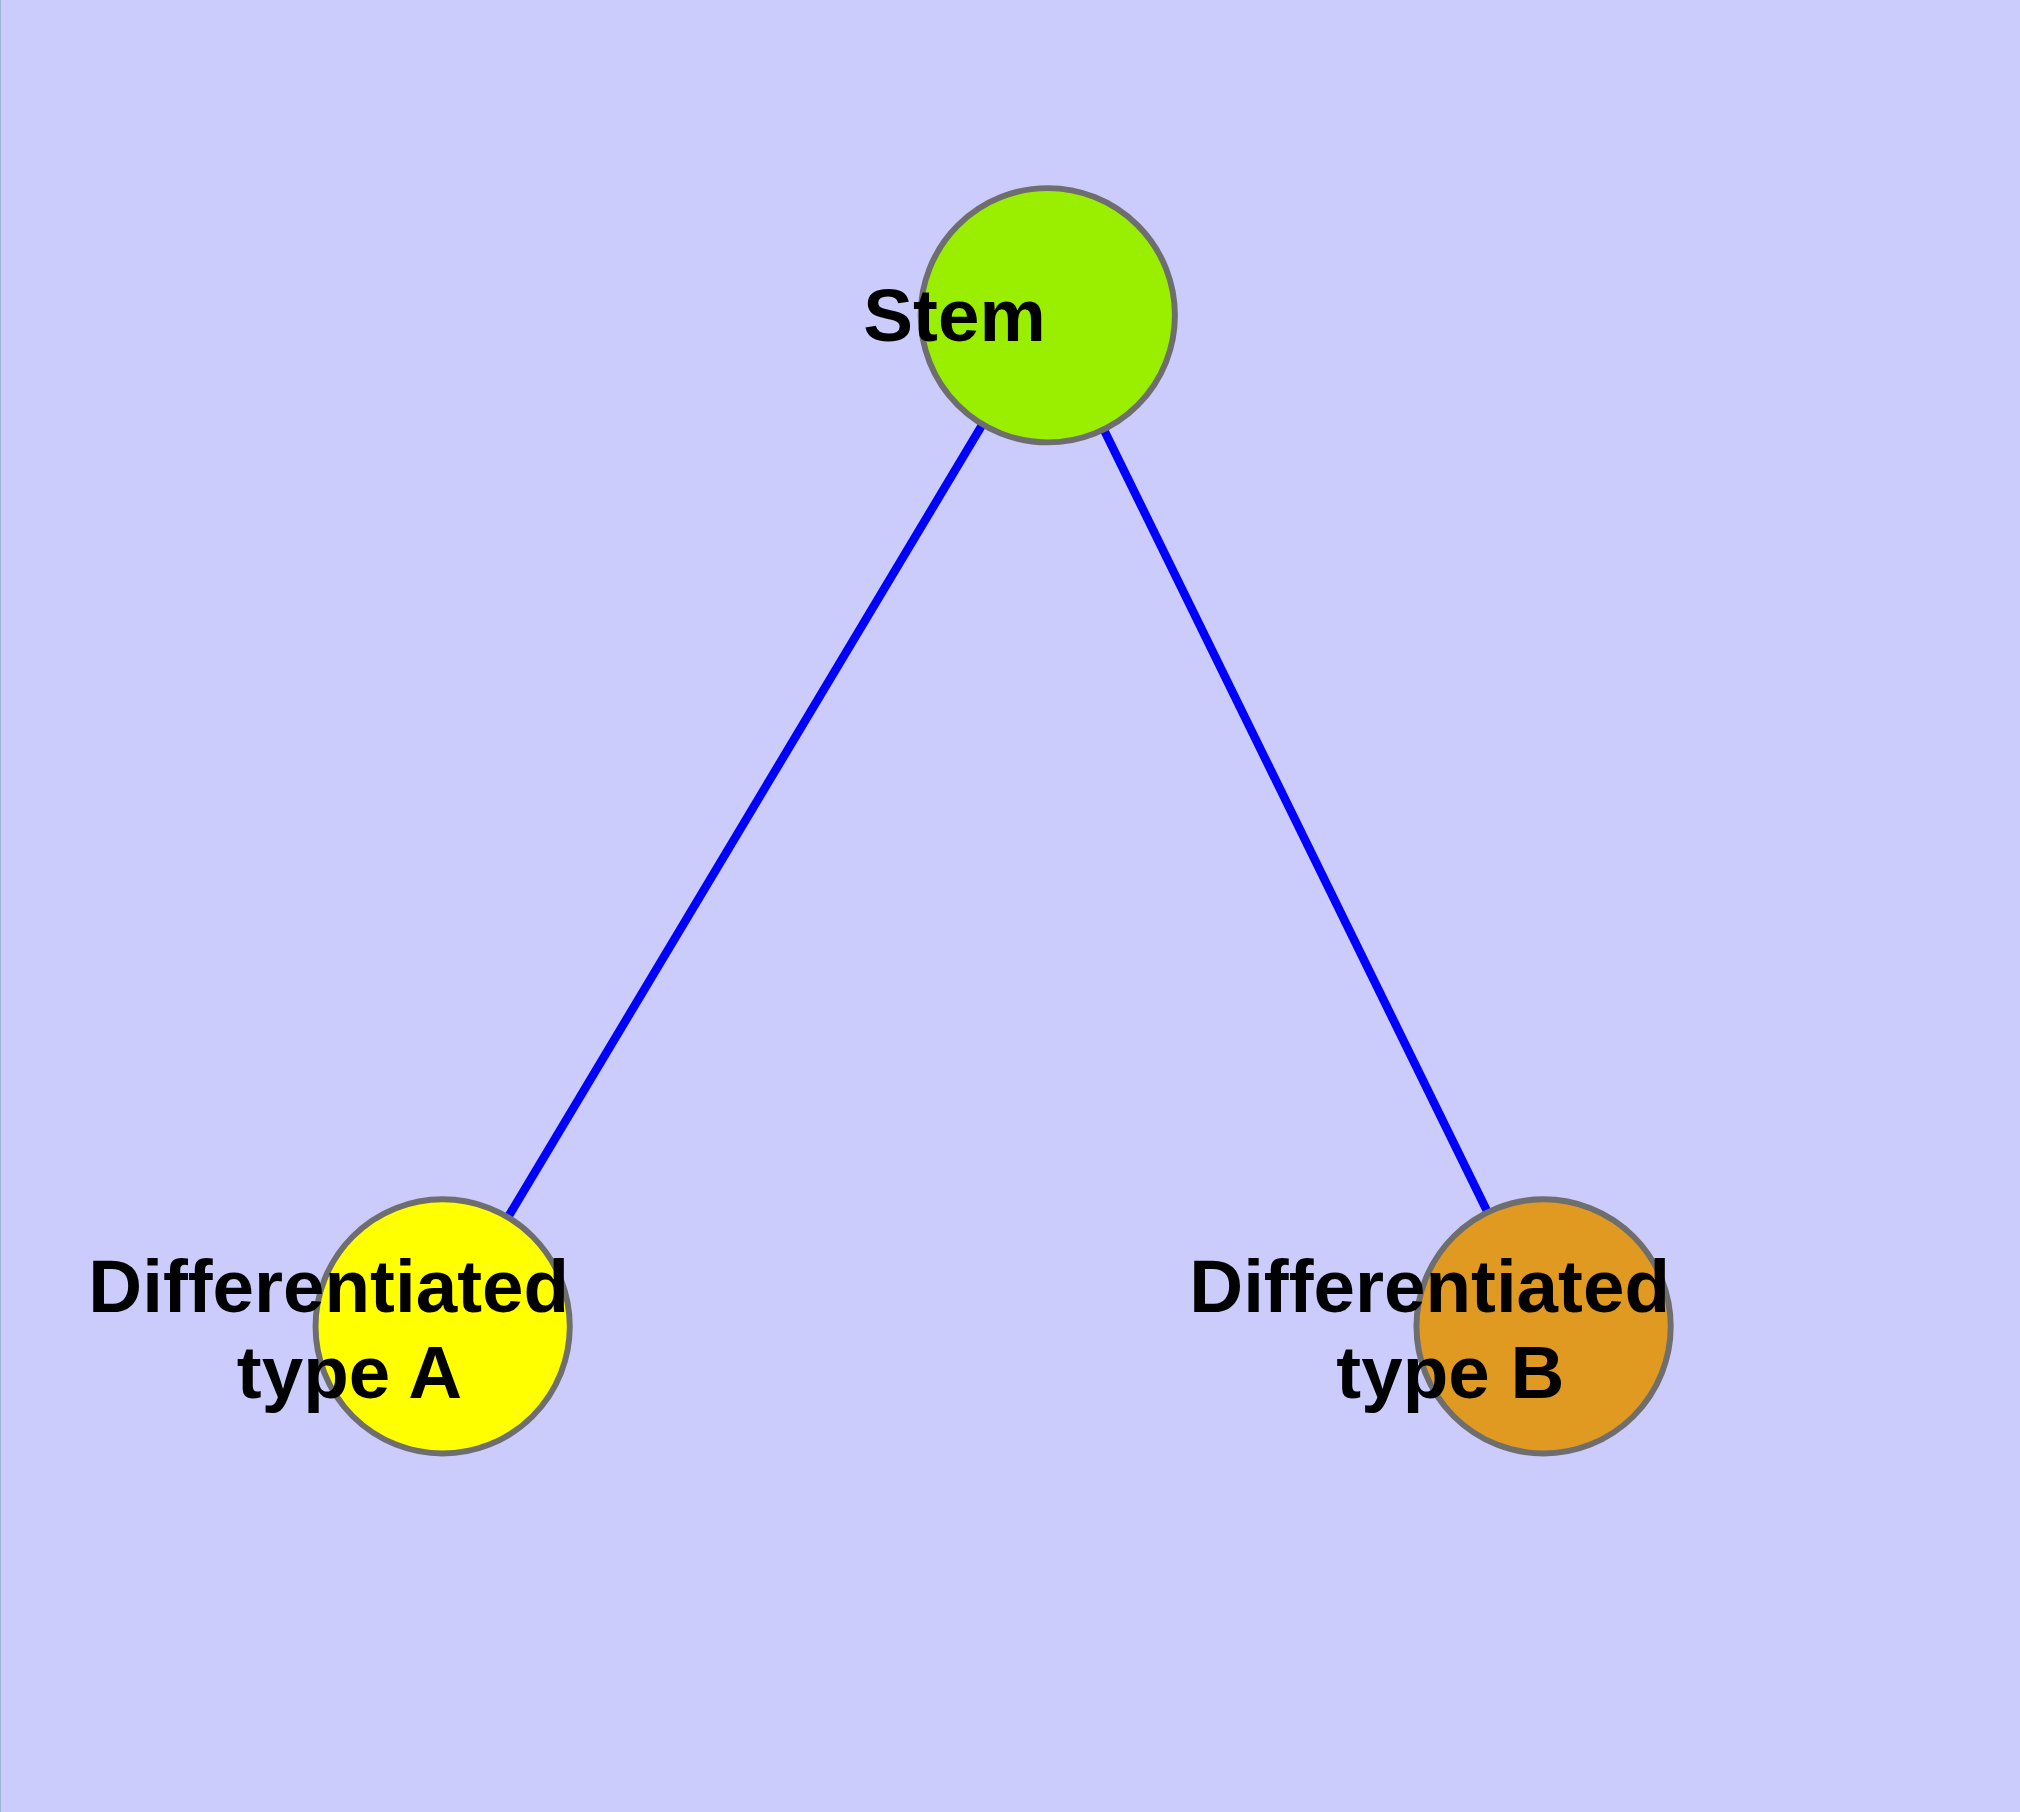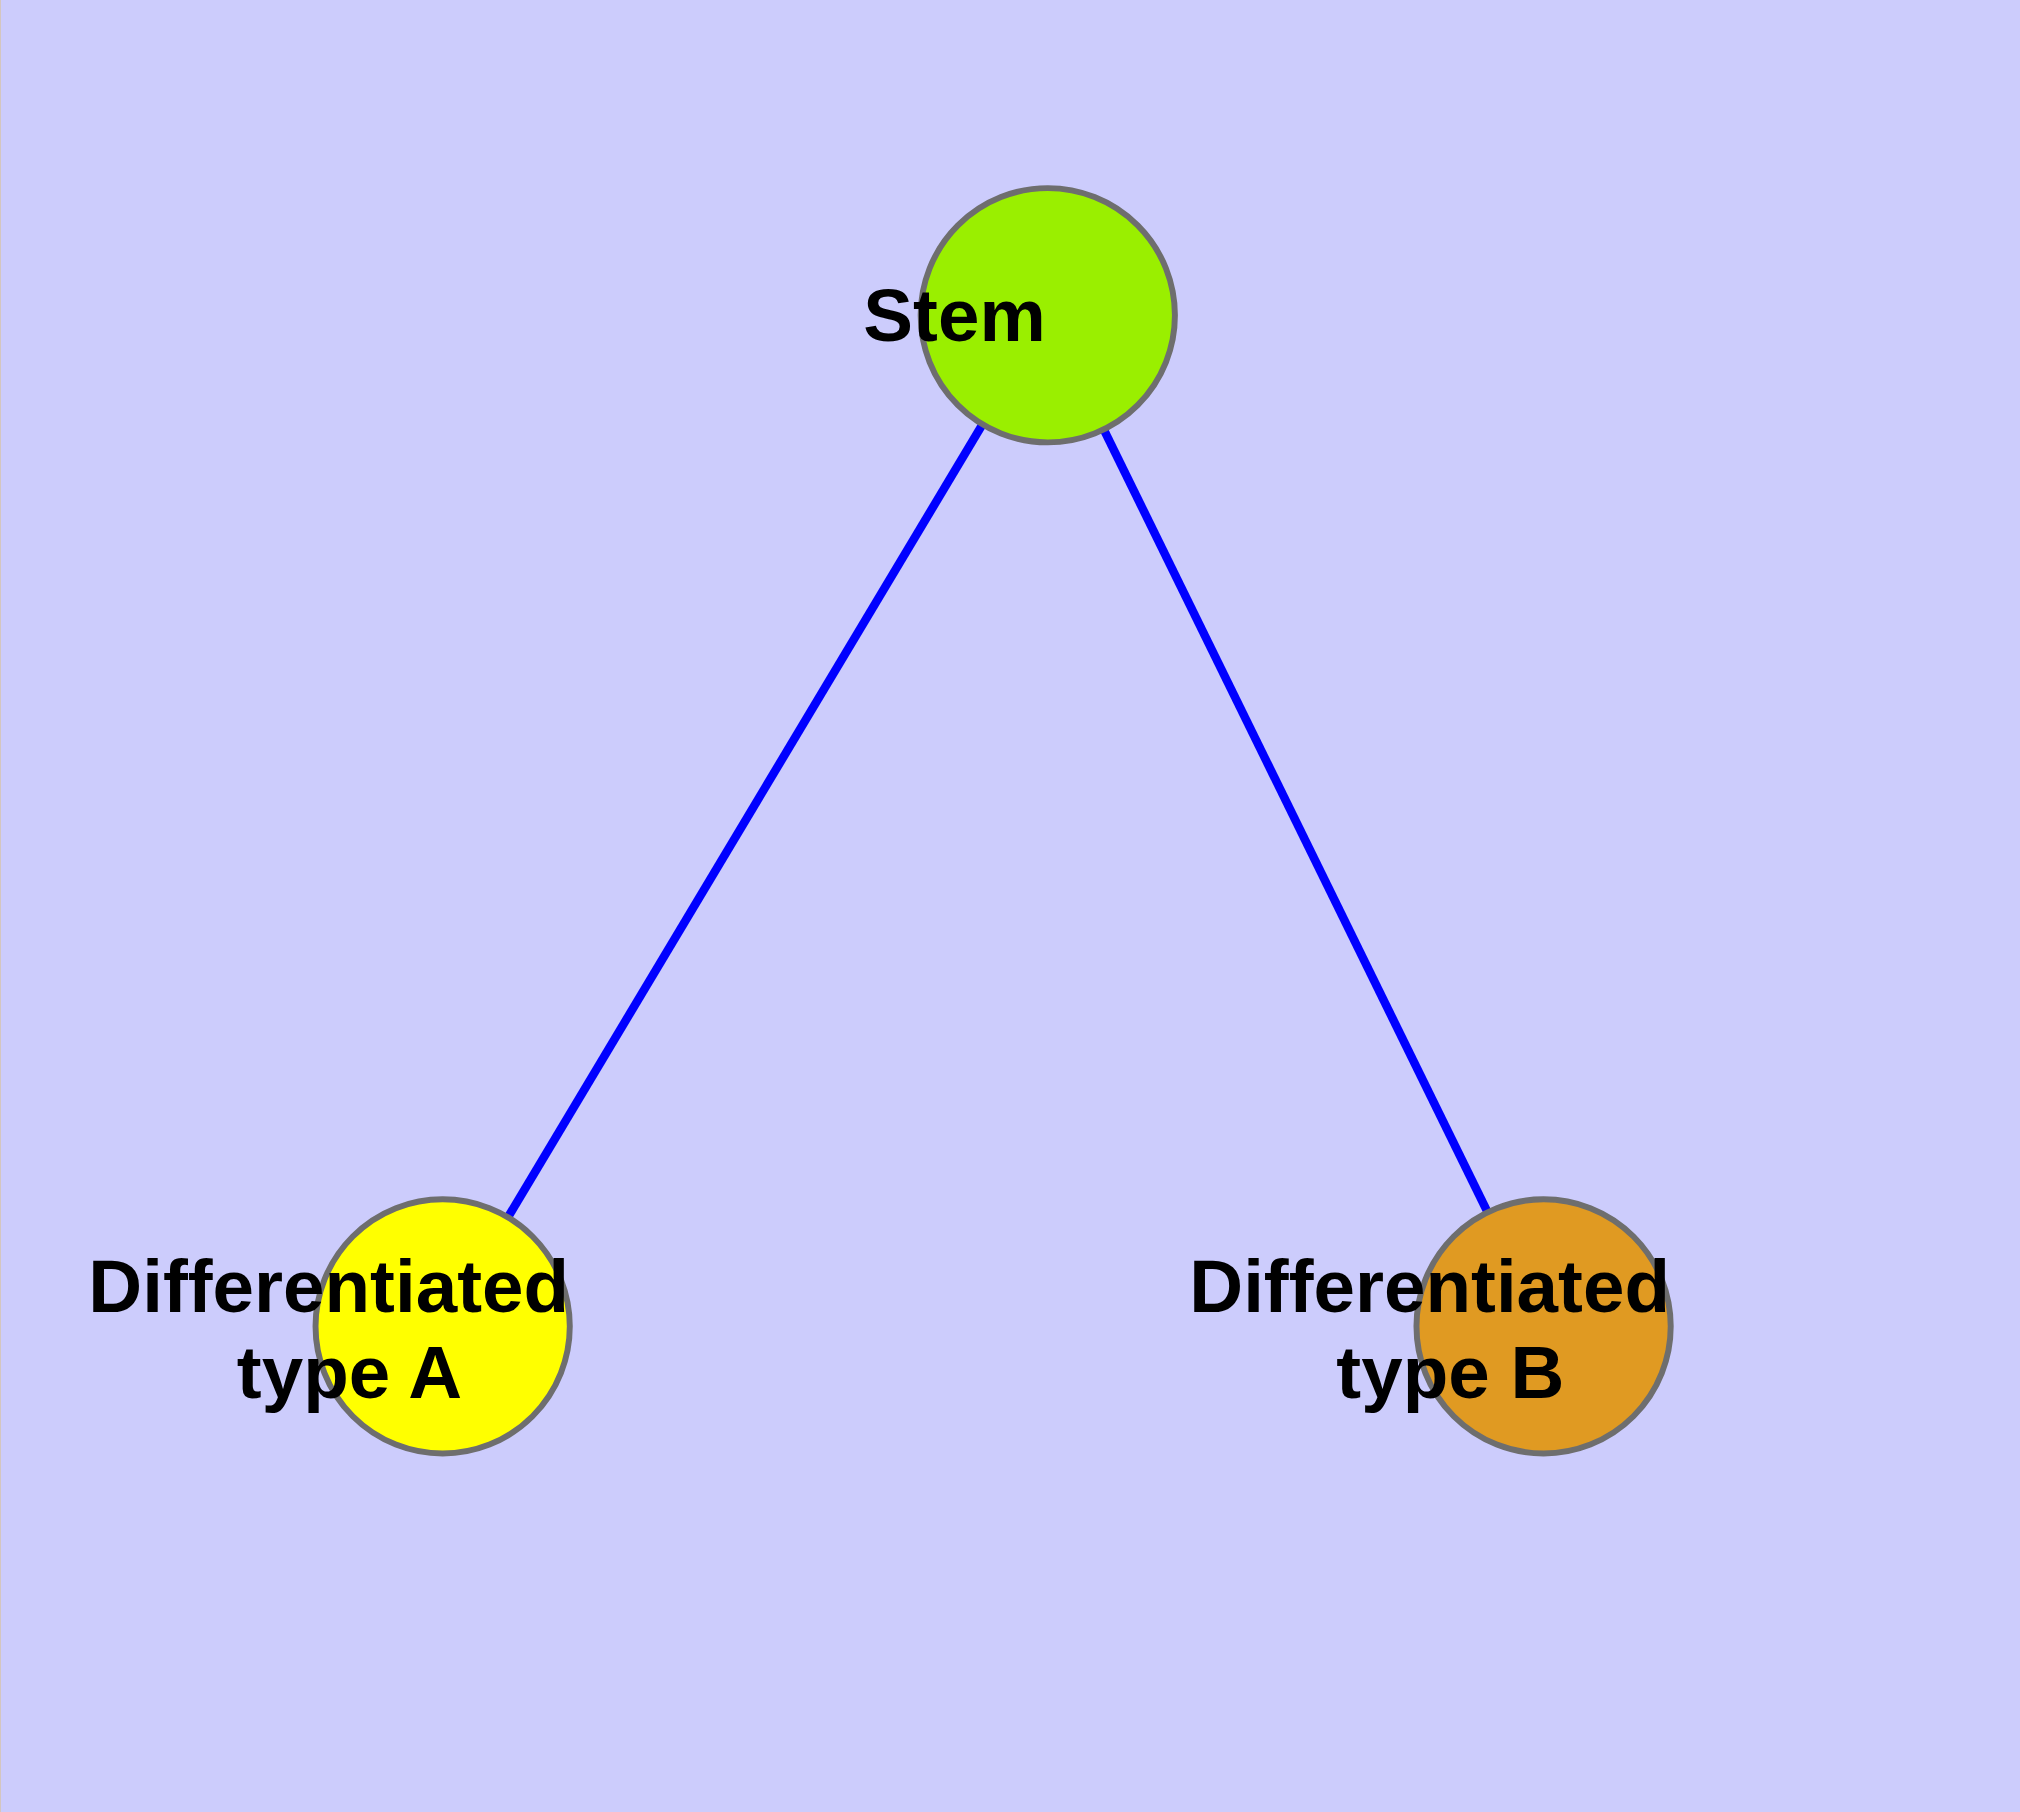--- a/index.html
+++ b/index.html
@@ -7,21 +7,21 @@
     padding: 0;
     background: #ccccfc;
   }
   body {
     font-family: "Liberation Sans", sans-serif;
   }
   #canvas {
     position: relative;
     width: 1890px;
     height: 1812px;
-    background: #eab308;
+    background: #0f766e;
     overflow: hidden;
   }
   #graph-svg {
     position: absolute;
     left: 0;
     top: 0;
     width: 2021px;
     height: 1812px;
     display: block;
   }

